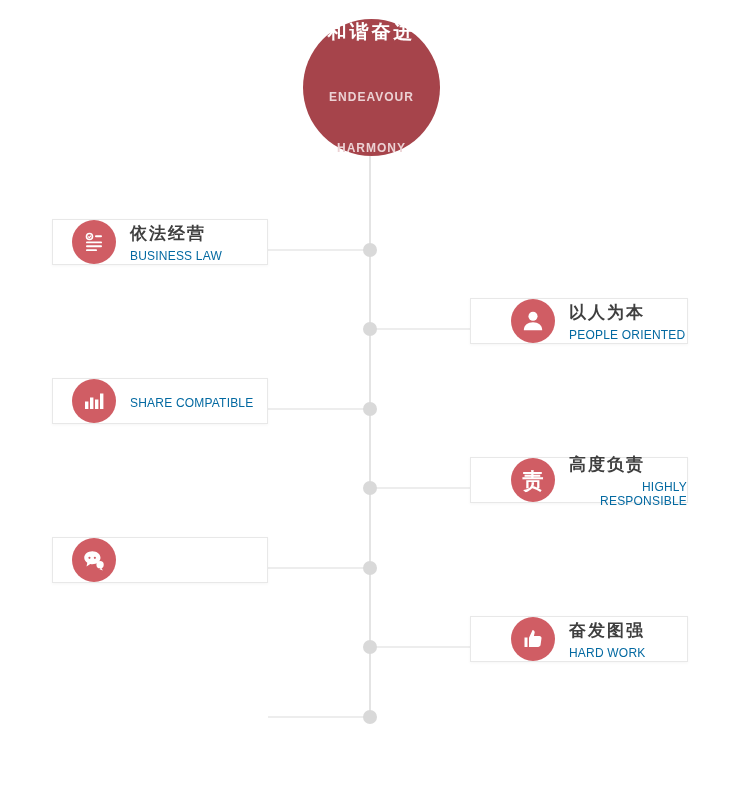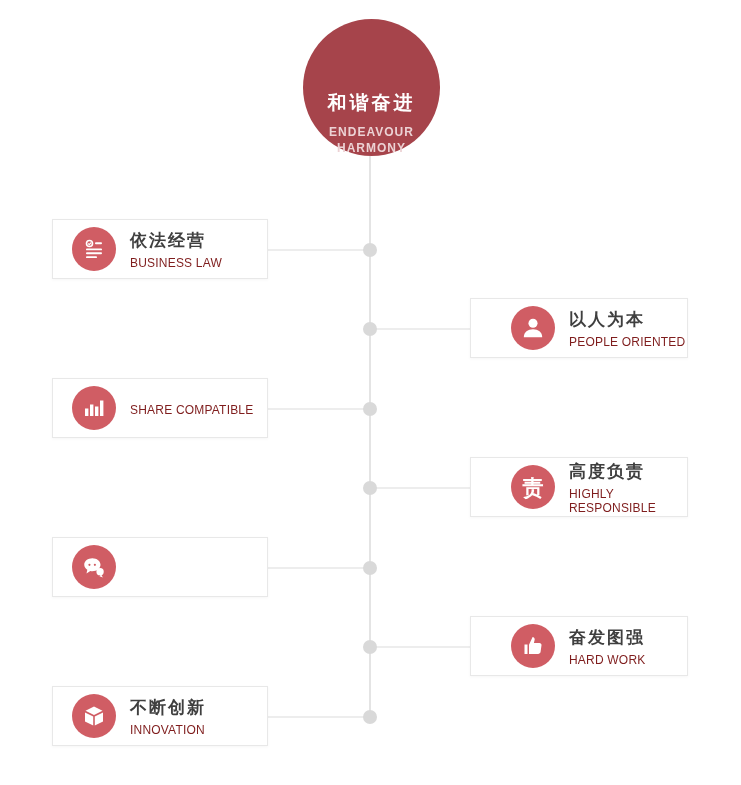--- a/index.html
+++ b/index.html
@@ -47,41 +47,41 @@
     position: absolute;
     left: 303px;
     top: 19px;
     width: 137px;
     height: 137px;
     border-radius: 50%;
     background: #a6444b;
     display: flex;
     flex-direction: column;
     align-items: center;
-    justify-content: flex-end;
+    justify-content: space-between;
   }
   .root-title {
     color: #ffffff;
     font-size: 19px;
     font-weight: bold;
     letter-spacing: 3px;
     margin-bottom: 8px;
   }
   .root-sub {
     color: #ecd2d4;
     font-size: 12px;
     font-weight: bold;
     letter-spacing: 1px;
     line-height: 16px;
   }
 
   
   .card {
     position: absolute;
-    height: 60px;
+    height: 46px;
     background: #ffffff;
     border: 1px solid #e8e8e8;
     box-shadow: 0 1px 3px rgba(0,0,0,0.04);
     display: flex;
     align-items: center;
     padding-left: 19px;
     box-sizing: border-box;
   }
   .card.left  { left: 52px;  width: 216px; }
   .card.right { left: 470px; width: 218px; padding-left: 40px; }
@@ -107,23 +107,24 @@
 
   .card-text { display: flex; flex-direction: column; }
   .card-title {
     font-size: 17px;
     font-weight: bold;
     color: #3f3f3f;
     letter-spacing: 2px;
   }
   .card-sub {
     font-size: 12px;
-    color: #7f1d1d;
+    color: #0369a1;
     margin-top: 4px;
     letter-spacing: 0.2px;
+    text-align: right;
   }
 </style>
 </head>
 <body>
 
 <div class="canvas">
 
   <div class="spine"></div>
 
   <div class="connector from-left" style="top:249px"></div>
@@ -220,27 +221,14 @@
         <rect x="3.5" y="10.5" width="3" height="9.5" fill="#ffffff"></rect>
         <path d="M8 20v-9.2L11.6 3c1.2.1 2.1 1.1 2.1 2.3 0 .2 0 .4-.1.6L12.9 9h5.6c1.2 0 2.1 1 2 2.2l-.9 6.6c-.2 1.3-1.3 2.2-2.5 2.2H8z" fill="#ffffff"></path>
       </svg>
     </span>
     <span class="card-text">
       <span class="card-title">奋发图强</span>
       <span class="card-sub">HARD WORK</span>
     </span>
   </div>
 
-  <div class="card left" style="top:686px">
-    <span class="icon-circle">
-      <svg width="24" height="24" viewBox="0 0 24 24">
-        <path d="M12 2.6l8.5 4.2L12 11 3.5 6.8z" fill="#ffffff"></path>
-        <path d="M3 8.4l8.2 4.1v9L3 17.4z" fill="#ffffff"></path>
-        <path d="M21 8.4l-8.2 4.1v9l8.2-4.1z" fill="#ffffff"></path>
-      </svg>
-    </span>
-    <span class="card-text">
-      <span class="card-title">不断创新</span>
-      <span class="card-sub">INNOVATION</span>
-    </span>
-  </div>
 
 </div>
 
 </body></html>

